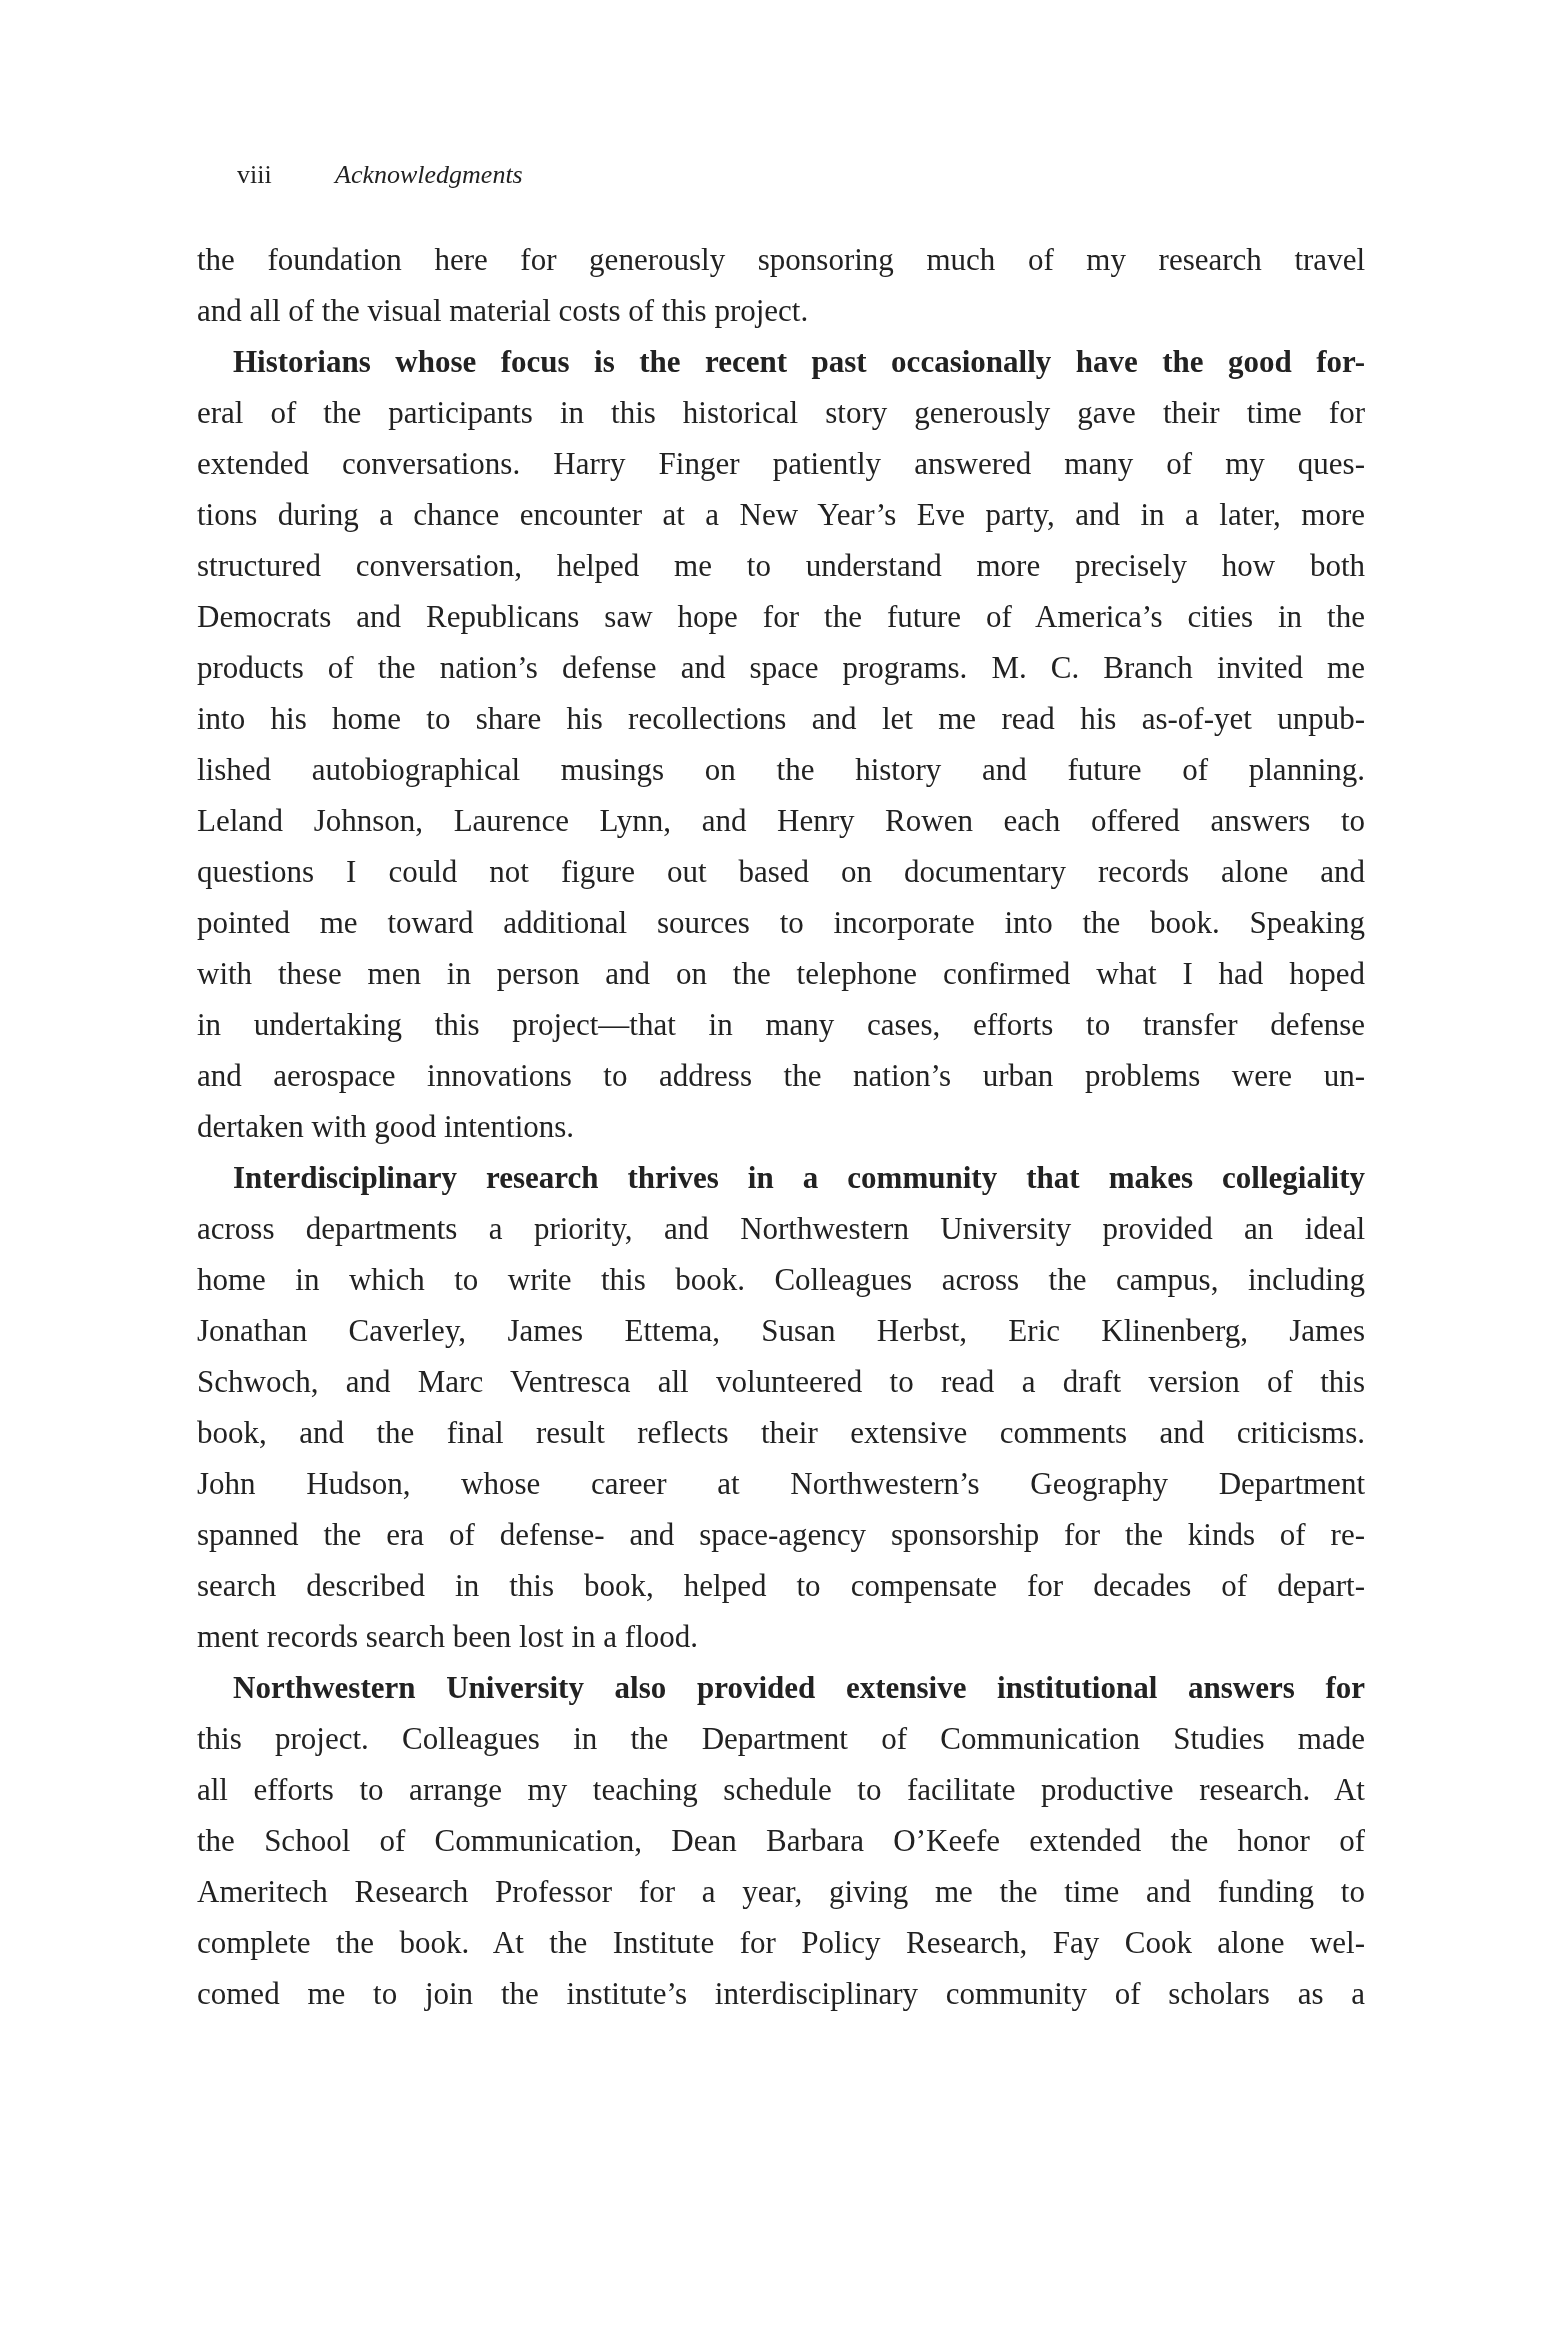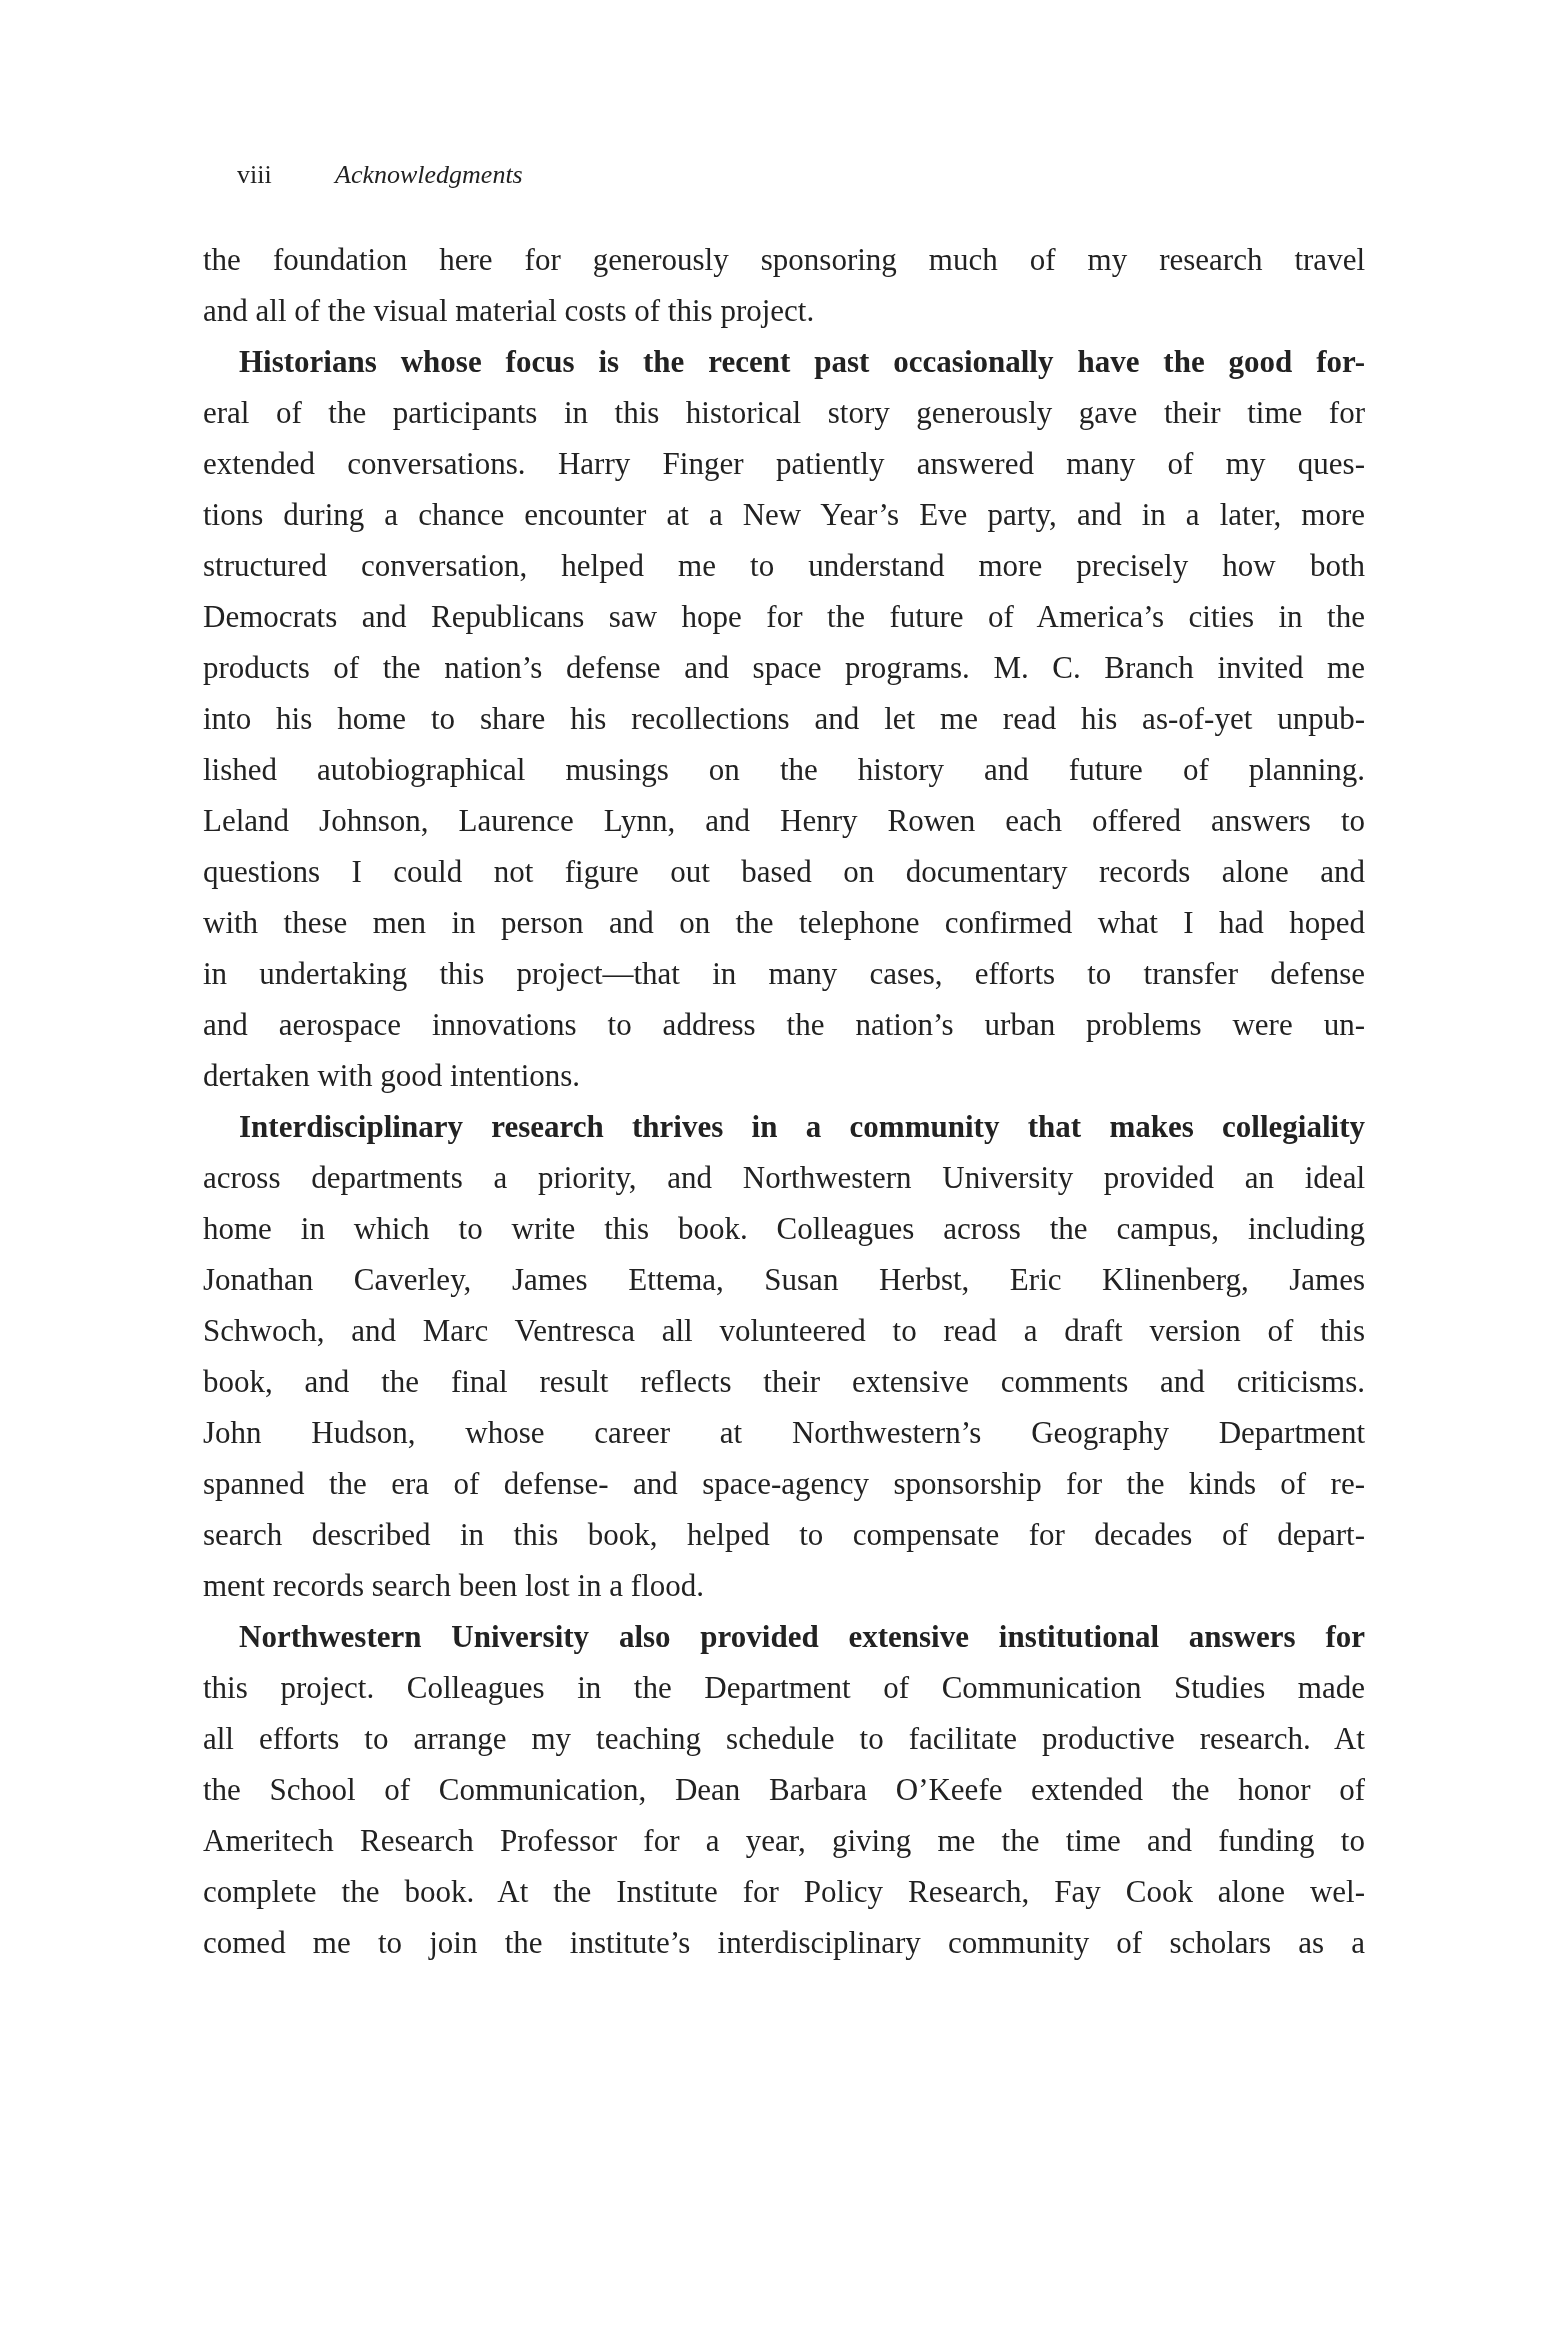--- a/index.html
+++ b/index.html
@@ -39,21 +39,20 @@
       width: 1168px;
     }
     .line {
       height: 51px;
       line-height: 51px;
       font-size: 31px;
       white-space: nowrap;
       text-align: justify;
       text-align-last: justify;
       overflow: hidden;
-      margin-left: 6px;
     }
     .line.indent {
       text-indent: 36px;
       font-weight: bold;
     }
     .line.last {
       text-align: left;
       text-align-last: left;
     }
   </style>
@@ -76,20 +75,21 @@
     <div class="line">eral of the participants in this historical story generously gave their time for</div>
     <div class="line">extended conversations. Harry Finger patiently answered many of my ques-</div>
     <div class="line">tions during a chance encounter at a New Year’s Eve party, and in a later, more</div>
     <div class="line">structured conversation, helped me to understand more precisely how both</div>
     <div class="line">Democrats and Republicans saw hope for the future of America’s cities in the</div>
     <div class="line">products of the nation’s defense and space programs. M. C. Branch invited me</div>
     <div class="line">into his home to share his recollections and let me read his as-of-yet unpub-</div>
     <div class="line">lished autobiographical musings on the history and future of planning.</div>
     <div class="line">Leland Johnson, Laurence Lynn, and Henry Rowen each offered answers to</div>
     <div class="line">questions I could not figure out based on documentary records alone and</div>
+    <div class="line">pointed me toward additional sources to incorporate into the book. Speaking</div>
     <div class="line">with these men in person and on the telephone confirmed what I had hoped</div>
     <div class="line">in undertaking this project—that in many cases, efforts to transfer defense</div>
     <div class="line">and aerospace innovations to address the nation’s urban problems were un-</div>
     <div class="line last">dertaken with good intentions.</div>
   </div>
 
   <div>
     <div class="line indent">Interdisciplinary research thrives in a community that makes collegiality</div>
     <div class="line">across departments a priority, and Northwestern University provided an ideal</div>
     <div class="line">home in which to write this book. Colleagues across the campus, including</div>

